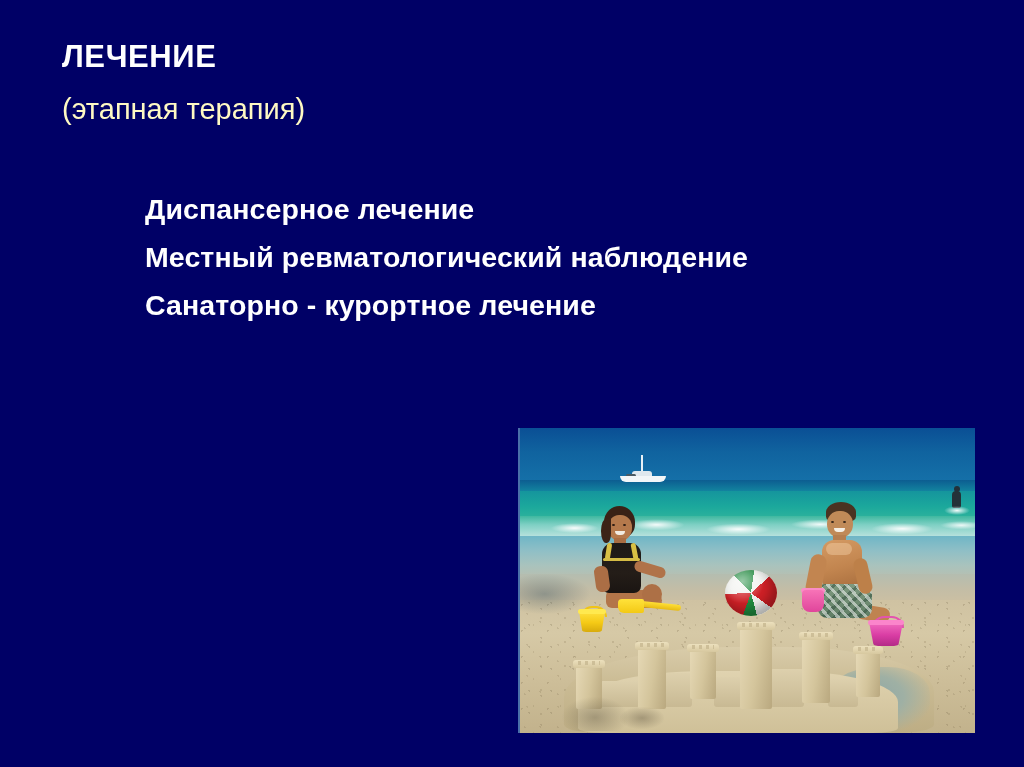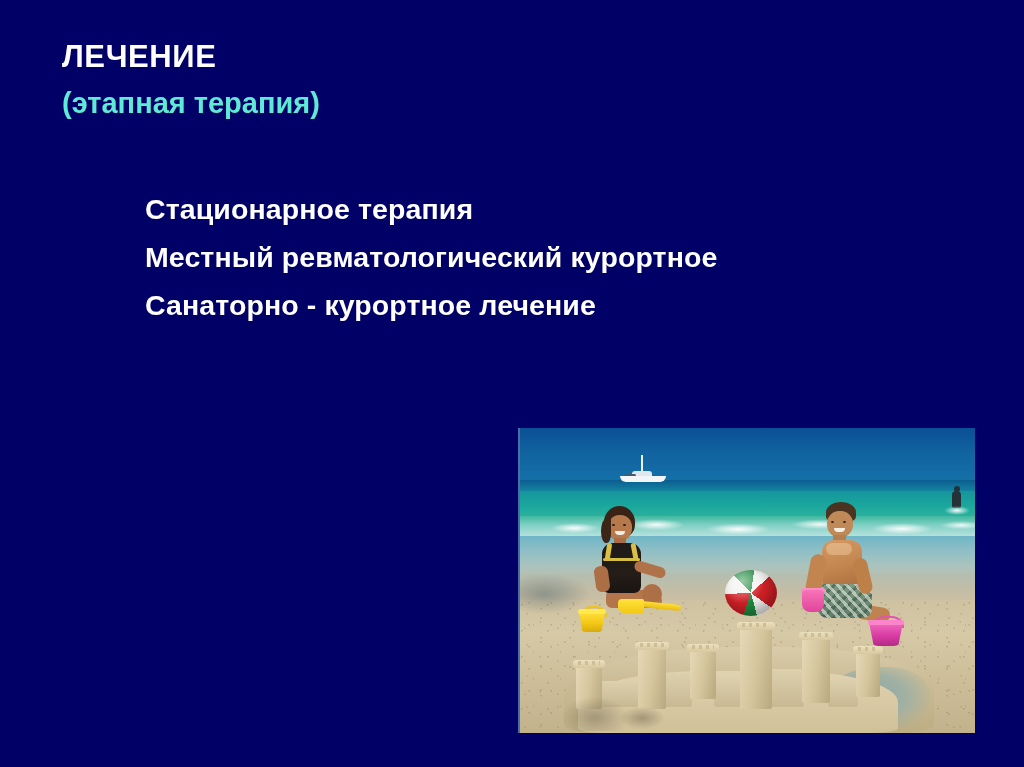--- a/index.html
+++ b/index.html
@@ -36,24 +36,24 @@
   #title-main {
     font-size: 31px;
     font-weight: bold;
     color: #ffffff;
     letter-spacing: 0.6px;
     line-height: 38px;
     white-space: nowrap;
   }
   #title-sub {
     font-size: 29px;
-    font-weight: bold;
-    color: #5eead4;
+    font-weight: normal;
+    color: #fef9c3;
     line-height: 38px;
-    margin-top: 8px;
+    margin-top: 14px;
     white-space: nowrap;
   }
 
   
   #body-list {
     position: absolute;
     left: 145px;
     top: 185px;
     width: 760px;
   }
@@ -461,22 +461,22 @@
 <body>
 
 <div id="slide">
 
   <div id="title-block">
     <div id="title-main">ЛЕЧЕНИЕ</div>
     <div id="title-sub">(этапная терапия)</div>
   </div>
 
   <div id="body-list">
-    <div class="body-line">Стационарное терапия</div>
-    <div class="body-line">Местный ревматологический курортное</div>
+    <div class="body-line">Диспансерное лечение</div>
+    <div class="body-line">Местный ревматологический наблюдение</div>
     <div class="body-line">Санаторно - курортное лечение</div>
   </div>
 
   <div id="photo">
     <div id="photo-inner">
 
       <div class="sky"></div>
       <div class="sea-far"></div>
       <div class="sea-mid"></div>
       <div class="surf"></div>

